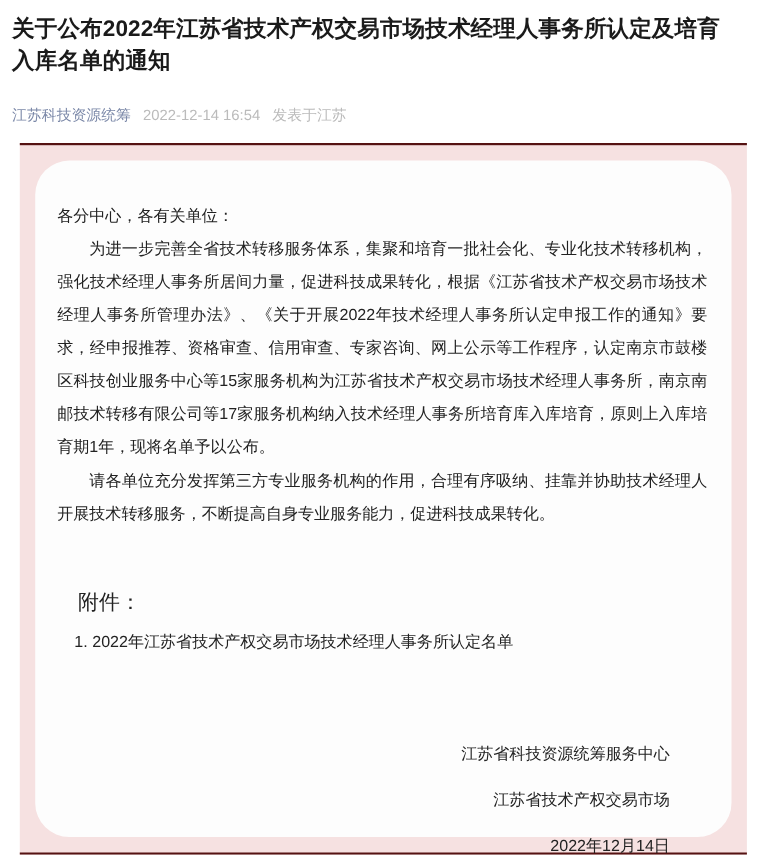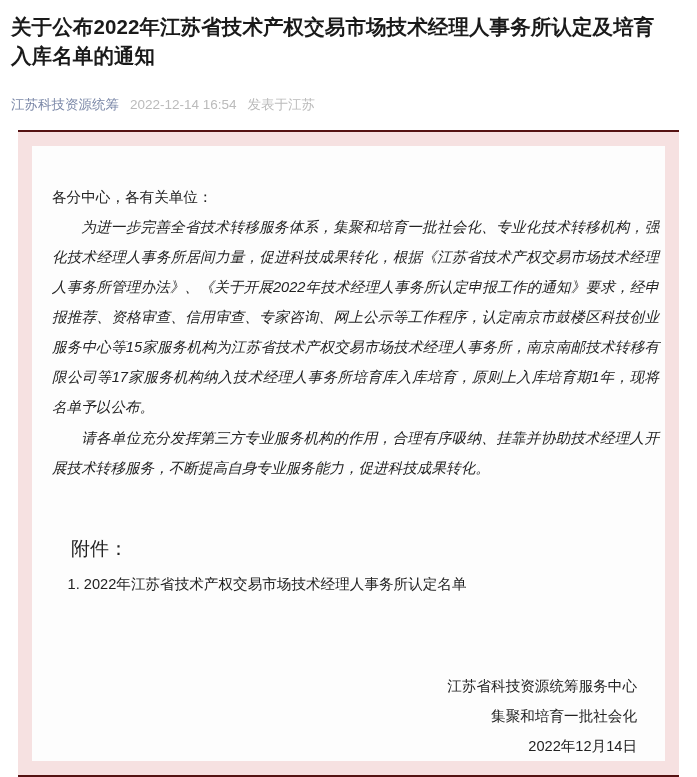--- a/index.html
+++ b/index.html
@@ -67,36 +67,36 @@
     border-bottom: 2px solid #551212;
   }
   .notice-inner {
     position: absolute;
     left: 14px;
     top: 14px;
     right: 14px;
     bottom: 14px;
     background: #fdfdfd;
     box-sizing: border-box;
-    padding: 36px 6px 0 20px;
+    padding: 36px 22px 0 20px;
+    border-radius: 31px;
   }
 
   .doc-body {
     font-size: 14.6px;
     line-height: 2.06;
     color: #222222;
     text-align: justify;
     text-justify: inter-ideograph;
   }
   .doc-p {
     margin: 0;
   }
   .doc-p.indent {
     text-indent: 2em;
-    font-style: italic;
   }
 
   .attach-block {
     margin-top: 46px;
   }
   .attach-label {
     margin: 0;
     text-indent: 1em;
     font-size: 19px;
     line-height: 2.06;
@@ -109,21 +109,21 @@
     line-height: 2.06;
     color: #222222;
   }
 
   .signature-block {
     margin-top: 72px;
     text-align: right;
     padding-right: 22px;
   }
   .sig-line {
-    margin: 0;
+    margin: 12px;
     font-size: 14.6px;
     line-height: 2.06;
     color: #222222;
   }
 </style>
 </head>
 <body>
 
 <div class="page">
 
@@ -144,20 +144,20 @@
         <p class="doc-p indent">请各单位充分发挥第三方专业服务机构的作用，合理有序吸纳、挂靠并协助技术经理人开展技术转移服务，不断提高自身专业服务能力，促进科技成果转化。</p>
       </div>
 
       <div class="attach-block">
         <p class="attach-label">附件：</p>
         <p class="attach-item">1. 2022年江苏省技术产权交易市场技术经理人事务所认定名单</p>
       </div>
 
       <div class="signature-block">
         <p class="sig-line">江苏省科技资源统筹服务中心</p>
-        <p class="sig-line">集聚和培育一批社会化</p>
+        <p class="sig-line">江苏省技术产权交易市场</p>
         <p class="sig-line">2022年12月14日</p>
       </div>
 
     </div>
   </div>
 
 </div>
 
 </body></html>

